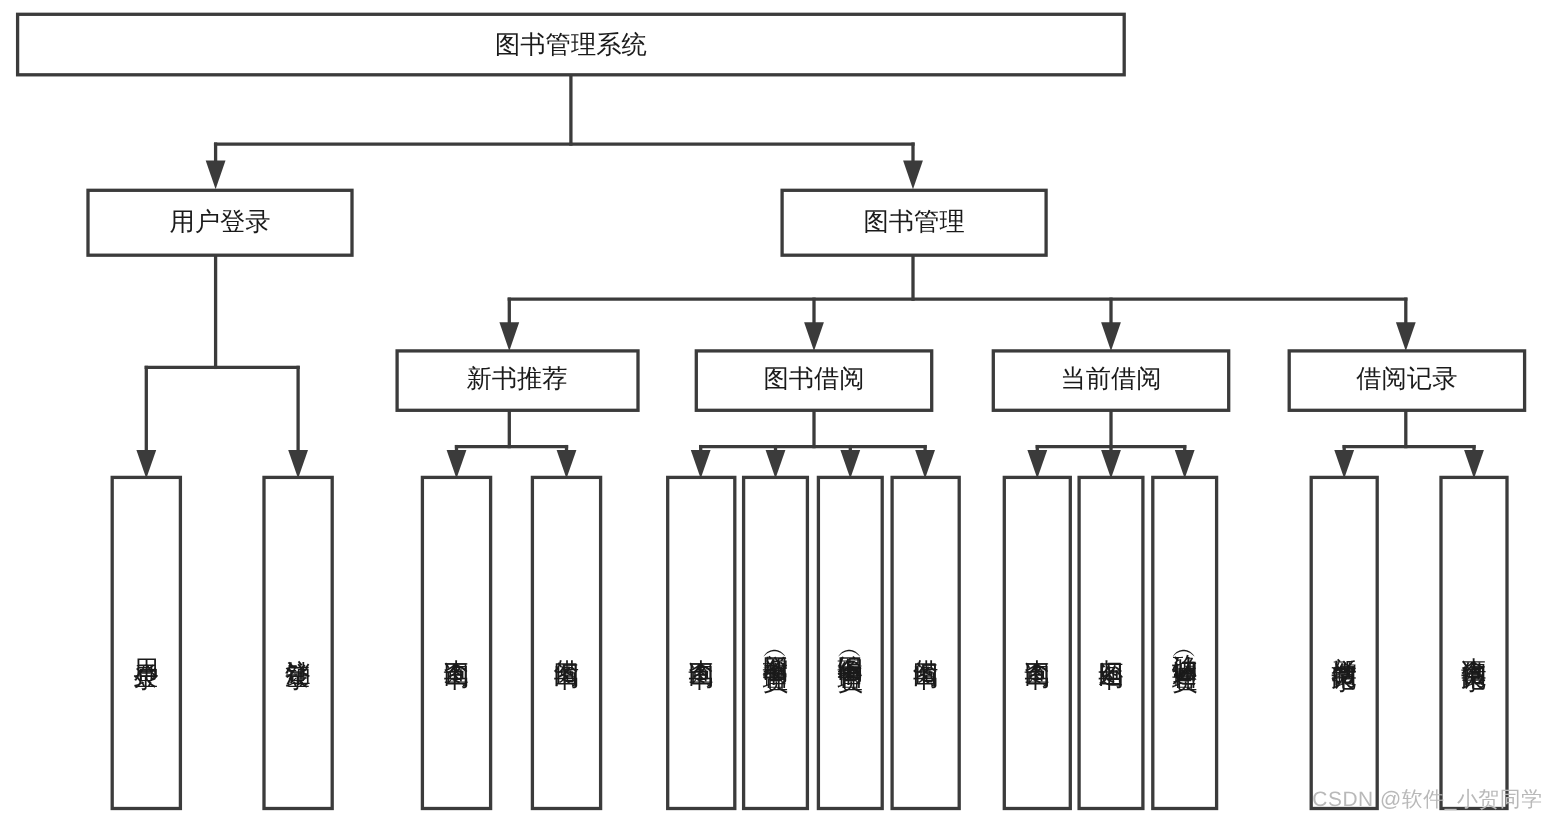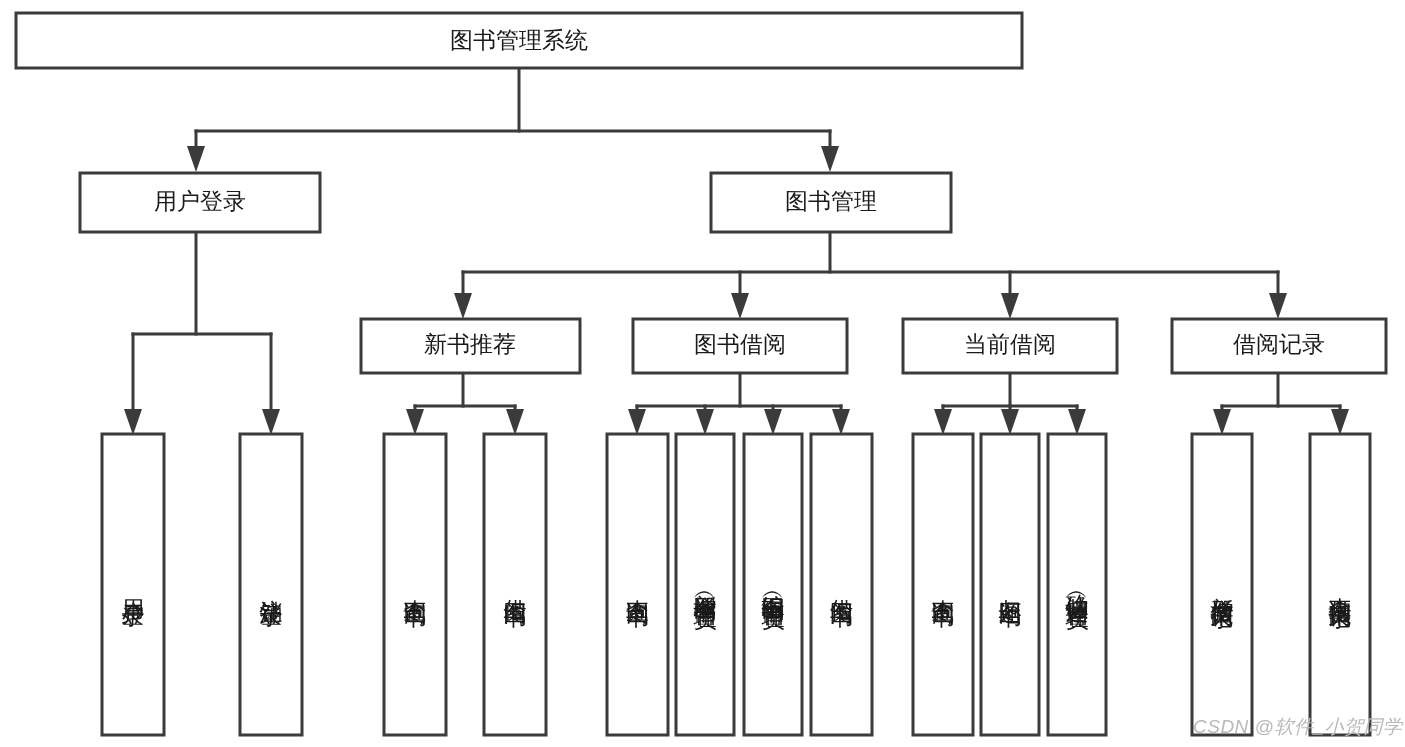--- a/index.html
+++ b/index.html
@@ -66,21 +66,20 @@
     text-align: center;
     pointer-events: none;
   }
   .watermark {
     position: absolute;
     font-family: "Liberation Sans", "DejaVu Sans", sans-serif;
     font-size: 19px;
     color: #b9b9b9;
     white-space: nowrap;
     letter-spacing: 0.5px;
-    font-style: italic;
   }
 </style>
 </head>
 <body>
 
 <div id="diagram-root">
 
   <svg class="diagram-canvas" viewBox="0 0 1405 747" xmlns="http://www.w3.org/2000/svg">
 
     <g>

